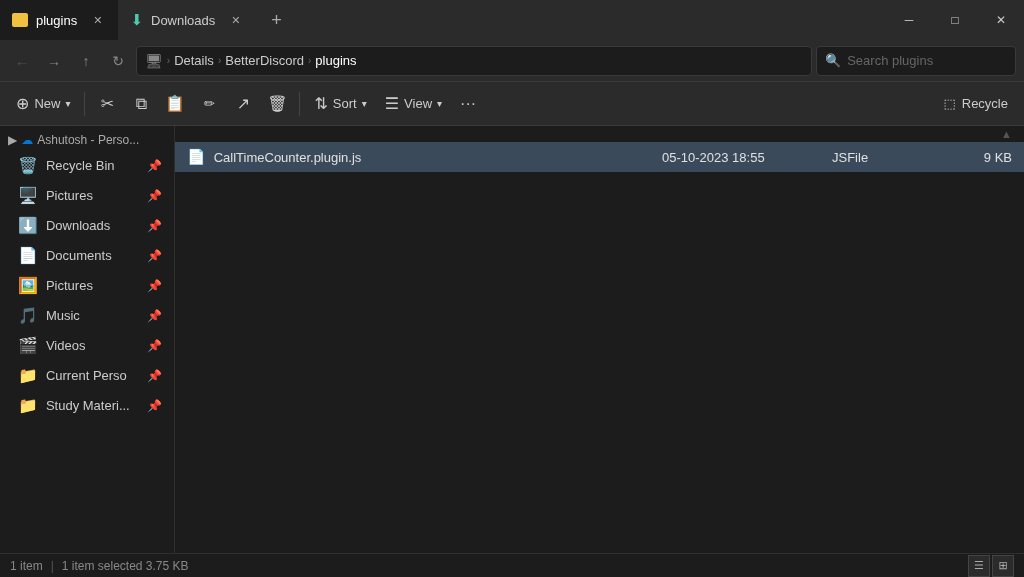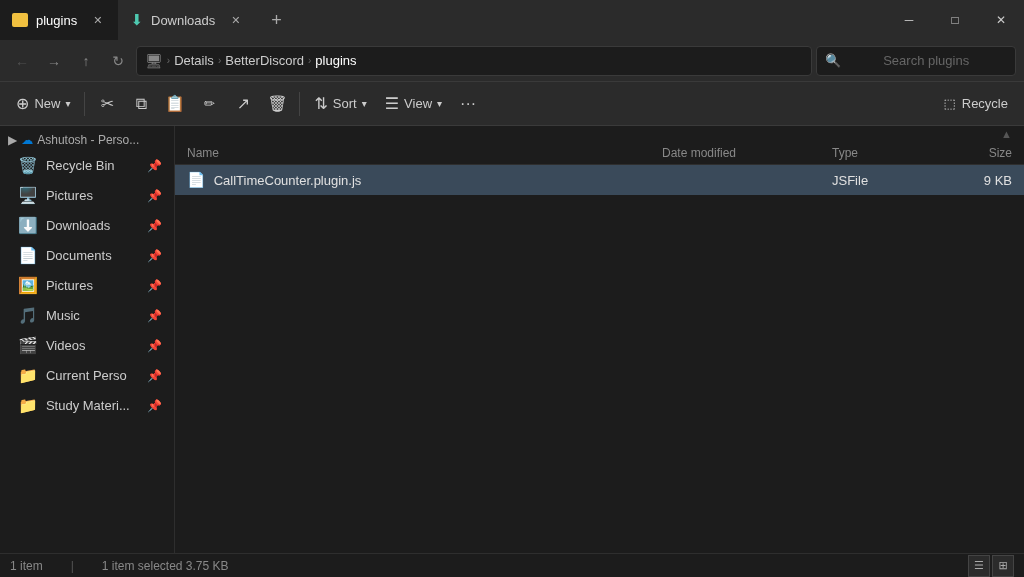--- a/index.html
+++ b/index.html
@@ -265,21 +265,21 @@
     
     .status-bar {
       background: #1c1c1c;
       border-top: 1px solid #2e2e2e;
       height: 24px;
       display: flex;
       align-items: center;
       padding: 0 10px;
       font-size: 12px;
       color: #888;
-      gap: 28px;
+      gap: 8px;
       flex-shrink: 0;
     }
     .status-sep { color: #555; }
     .view-btns {
       margin-left: auto;
       display: flex;
       gap: 2px;
     }
     .view-btn {
       width: 22px;
@@ -325,21 +325,21 @@
     <span style="color:#888;font-size:14px;">🖥</span>
     <span class="bread-sep">›</span>
     <span class="bread-item">Details</span>
     <span class="bread-sep">›</span>
     <span class="bread-item">BetterDiscord</span>
     <span class="bread-sep">›</span>
     <span class="bread-item current">plugins</span>
   </div>
   <div class="search-box">
     <span style="font-size:13px;">🔍</span>
-    <span style="color:#666;margin-left:36px;">Search plugins</span>
+    <span style="color:#666;">Search plugins</span>
   </div>
 </div>
 
 <div class="toolbar">
   <div class="tool-btn">
     <span class="icon">⊕</span>
     <span>New</span>
     <span style="font-size:10px;">▾</span>
   </div>
   <div class="tool-sep"></div>
@@ -419,31 +419,26 @@
       <div class="sidebar-item">
         <span class="item-icon">📁</span>
         <span>Study Materi...</span>
         <span class="pin-icon">📌</span>
       </div>
     </div>
   </div>
 
   <div class="file-area">
     <div class="sort-arrow">▲</div>
-    <div class="file-table-header">
-      <div class="col-name">Name</div>
-      <div class="col-date">Date modified</div>
-      <div class="col-type">Type</div>
-      <div class="col-size">Size</div>
-    </div>
     <div class="file-row selected">
       <div class="col-name" style="display:flex;align-items:center;">
         <span class="file-icon">📄</span>
         <span>CallTimeCounter.plugin.js</span>
       </div>
+      <div class="col-date">05-10-2023 18:55</div>
       <div class="col-type">JSFile</div>
       <div class="col-size">9 KB</div>
     </div>
   </div>
 </div>
 
 <div class="status-bar">
   <span>1 item</span>
   <span class="status-sep">|</span>
   <span>1 item selected  3.75 KB</span>

